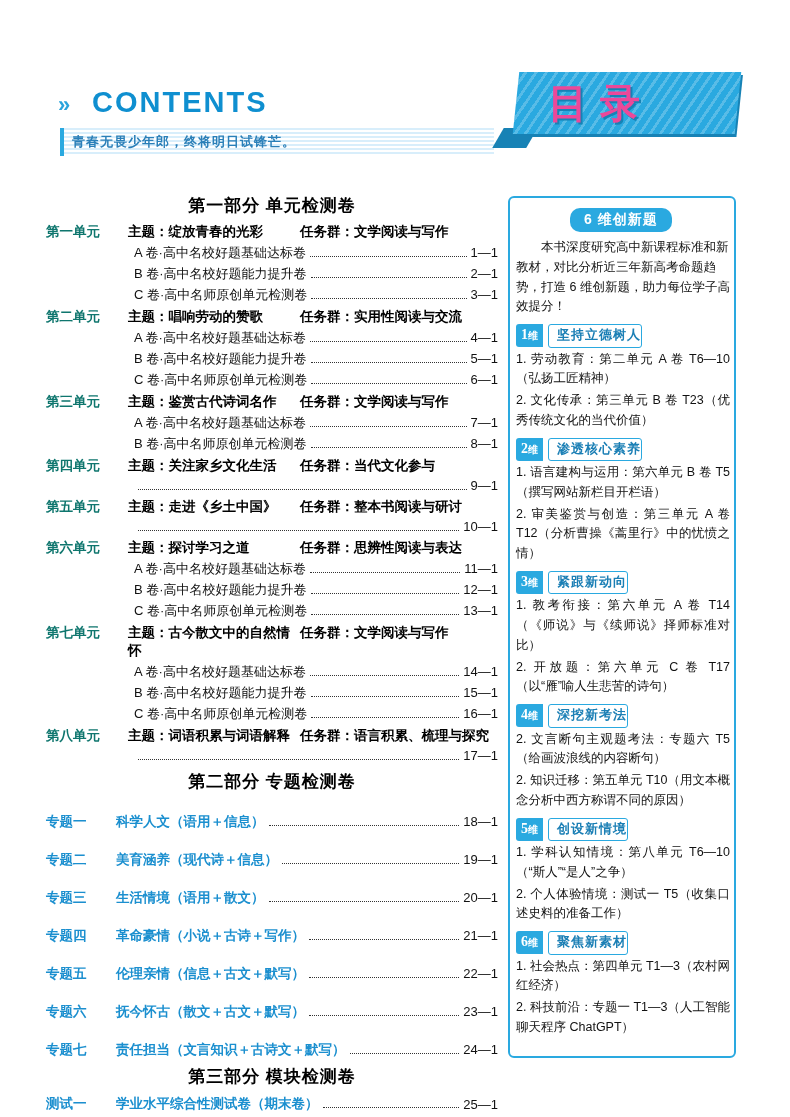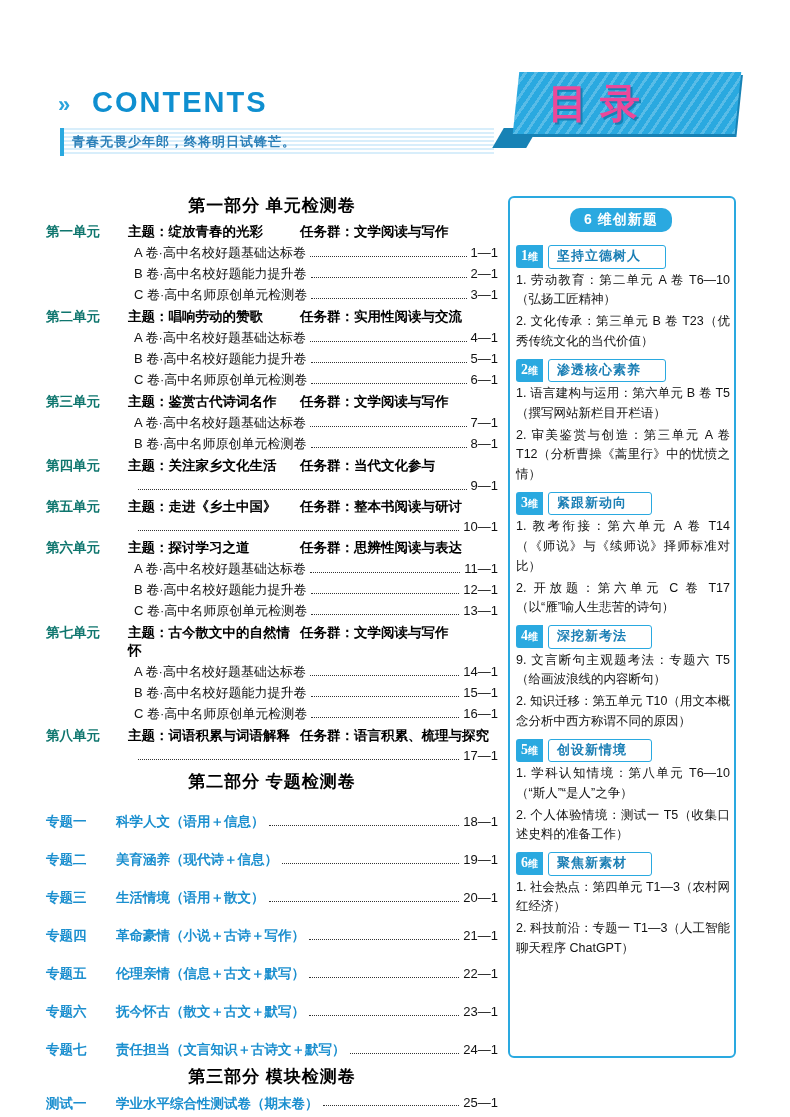--- a/index.html
+++ b/index.html
@@ -170,21 +170,21 @@
     width: 70px;
     flex: none;
   }
   .topic-text {
     color: #1b8fcf;
     font-weight: bold;
     white-space: nowrap;
   }
   .test-row {
     display: flex;
-    align-items: flex-start;
+    align-items: center;
     font-size: 13.5px;
     margin-top: 7px;
   }
   .test-name {
     color: #1b8fcf;
     font-weight: bold;
     width: 70px;
     flex: none;
   }
   .test-text {
@@ -242,21 +242,21 @@
     font-family: "Liberation Serif", serif;
   }
   .dim-num .wei {
     font-size: 10px;
   }
   .dim-label {
     border: 1.5px solid #2aa9e0;
     color: #1b7fb5;
     font-weight: bold;
     font-size: 13px;
-    padding: 0px 24px 1px 8px;
+    padding: 0px 0 1px 8px;
     margin-left: 5px;
     border-radius: 3px;
     letter-spacing: 1px;
   }
   .dim-item {
     margin: 2px 0 0 0;
     text-align: justify;
   }
 </style>
 </head>
@@ -482,20 +482,21 @@
     <span class="test-text">高考水平模拟性测试卷（期末卷）</span>
     <span class="dots"></span>
     <span class="page-num">26—1</span>
   </div>
 </div>
 
 <div class="right-panel"></div>
 <div class="panel-badge">6 维创新题</div>
 
 <div class="panel-body">
+  <div class="panel-intro">本书深度研究高中新课程标准和新教材，对比分析近三年新高考命题趋势，打造 6 维创新题，助力每位学子高效提分！</div>
 
   <div>
     <div class="dim-head">
       <span class="dim-num"><span>1</span><span class="wei">维</span></span>
       <span class="dim-label">坚持立德树人</span>
     </div>
     <div class="dim-item">1. 劳动教育：第二单元 A 卷 T6—10（弘扬工匠精神）</div>
     <div class="dim-item">2. 文化传承：第三单元 B 卷 T23（优秀传统文化的当代价值）</div>
   </div>
 
@@ -515,21 +516,21 @@
     </div>
     <div class="dim-item">1. 教考衔接：第六单元 A 卷 T14（《师说》与《续师说》择师标准对比）</div>
     <div class="dim-item">2. 开放题：第六单元 C 卷 T17（以“雁”喻人生悲苦的诗句）</div>
   </div>
 
   <div>
     <div class="dim-head">
       <span class="dim-num"><span>4</span><span class="wei">维</span></span>
       <span class="dim-label">深挖新考法</span>
     </div>
-    <div class="dim-item">9. 文言断句主观题考法：专题六 T5（给画波浪线的内容断句）</div>
+    <div class="dim-item">2. 文言断句主观题考法：专题六 T5（给画波浪线的内容断句）</div>
     <div class="dim-item">2. 知识迁移：第五单元 T10（用文本概念分析中西方称谓不同的原因）</div>
   </div>
 
   <div>
     <div class="dim-head">
       <span class="dim-num"><span>5</span><span class="wei">维</span></span>
       <span class="dim-label">创设新情境</span>
     </div>
     <div class="dim-item">1. 学科认知情境：第八单元 T6—10（“斯人”“是人”之争）</div>
     <div class="dim-item">2. 个人体验情境：测试一 T5（收集口述史料的准备工作）</div>

